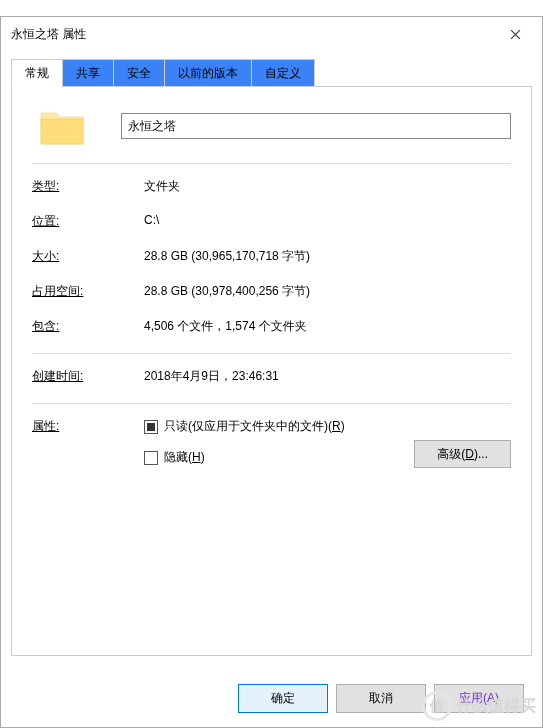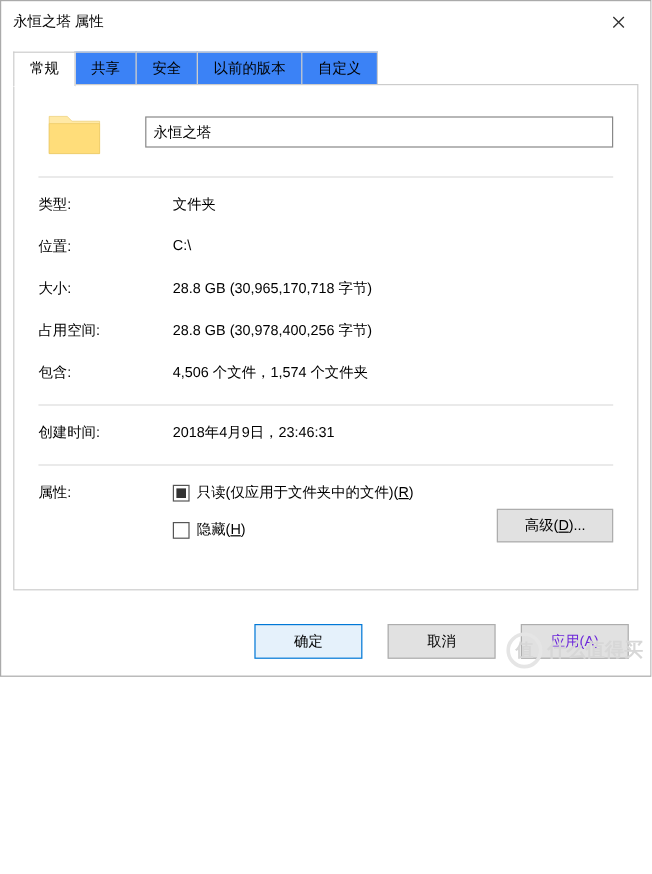--- a/index.html
+++ b/index.html
@@ -9,24 +9,25 @@
     font-size: 12px;
     background: #fff;
     width: 543px;
     height: 728px;
     overflow: hidden;
     color: #000;
   }
   .window {
     border: 1px solid #aaa;
     width: 543px;
-    height: 564px;
+    height: 712px;
     display: flex;
     flex-direction: column;
     background: #fff;
+    margin-top: 16px;
   }
   .titlebar {
     display: flex;
     align-items: center;
     height: 34px;
     padding: 0 4px 0 10px;
   }
   .titlebar .title {
     flex: 1;
     font-size: 12px;
@@ -101,20 +102,21 @@
     border-top: 1px solid #ddd;
     margin: 4px 0 14px 0;
   }
   .prop-row {
     display: flex;
     margin-bottom: 18px;
     font-size: 12px;
   }
   .prop-label {
     width: 112px;
+    text-decoration: underline;
   }
   .chk-row {
     display: flex;
     align-items: center;
     margin-bottom: 14px;
     margin-left: 112px;
   }
   .chk-box {
     width: 14px;
     height: 14px;
@@ -144,21 +146,21 @@
     font-size: 12px;
     font-family: inherit;
     cursor: pointer;
     height: 28px;
   }
   .footer {
     display: flex;
     justify-content: flex-end;
     align-items: center;
     padding: 12px 18px 14px;
-    gap: 21px;
+    gap: 8px;
     position: relative;
   }
   .btn {
     border: 1px solid #adadad;
     background: #e1e1e1;
     padding: 5px 0;
     width: 90px;
     font-size: 12px;
     font-family: inherit;
     cursor: pointer;

